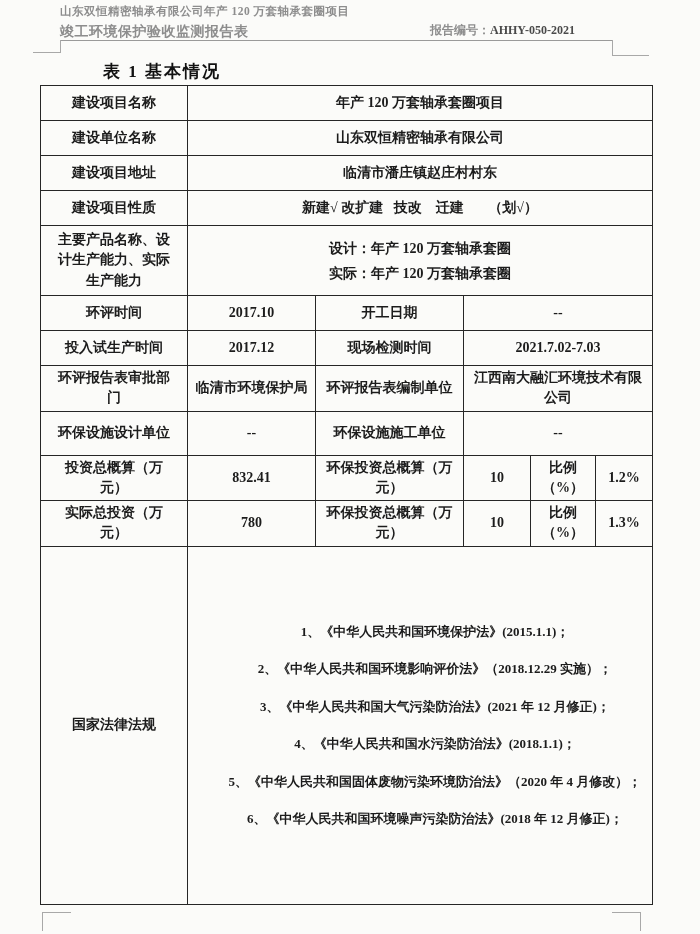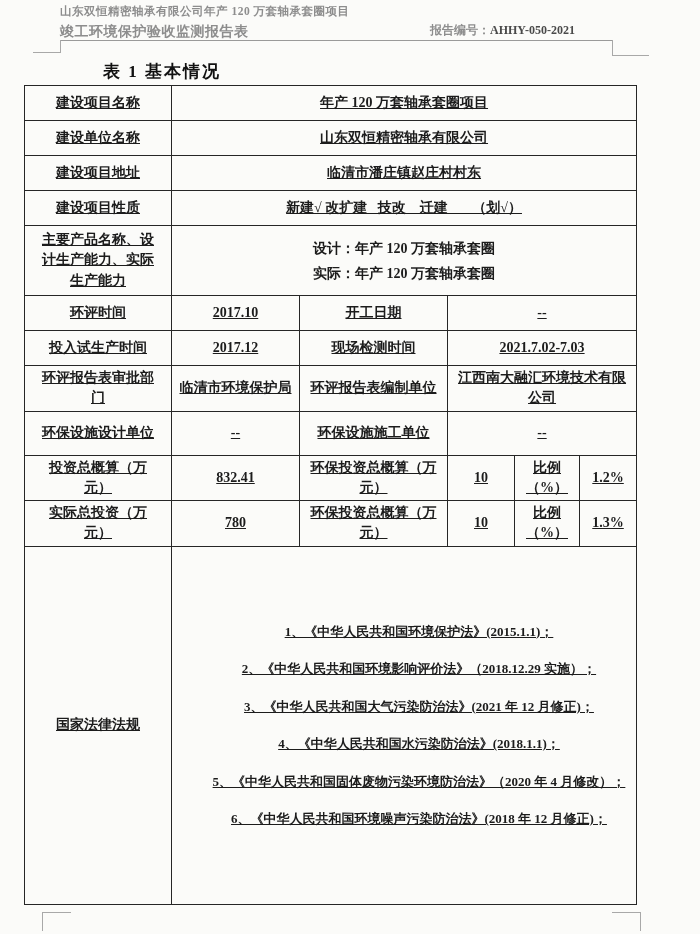--- a/index.html
+++ b/index.html
@@ -80,25 +80,24 @@
     left: 95px; top: 52px;
     margin: 8px;
     font-size: 17px;
     font-weight: bold;
     color: #111;
     letter-spacing: 2px;
   }
   
   table.basic {
     position: absolute;
-    left: 24px; top: 85px;
+    left: 40px; top: 85px;
     width: 612px;
     border-collapse: collapse;
     table-layout: fixed;
-    text-decoration: underline;
   }
   table.basic td {
     border: 1.6px solid #262626;
     font-size: 14px;
     font-weight: bold;
     text-align: center;
     vertical-align: middle;
     padding: 2px 6px;
     line-height: 1.45;
     overflow: hidden;

